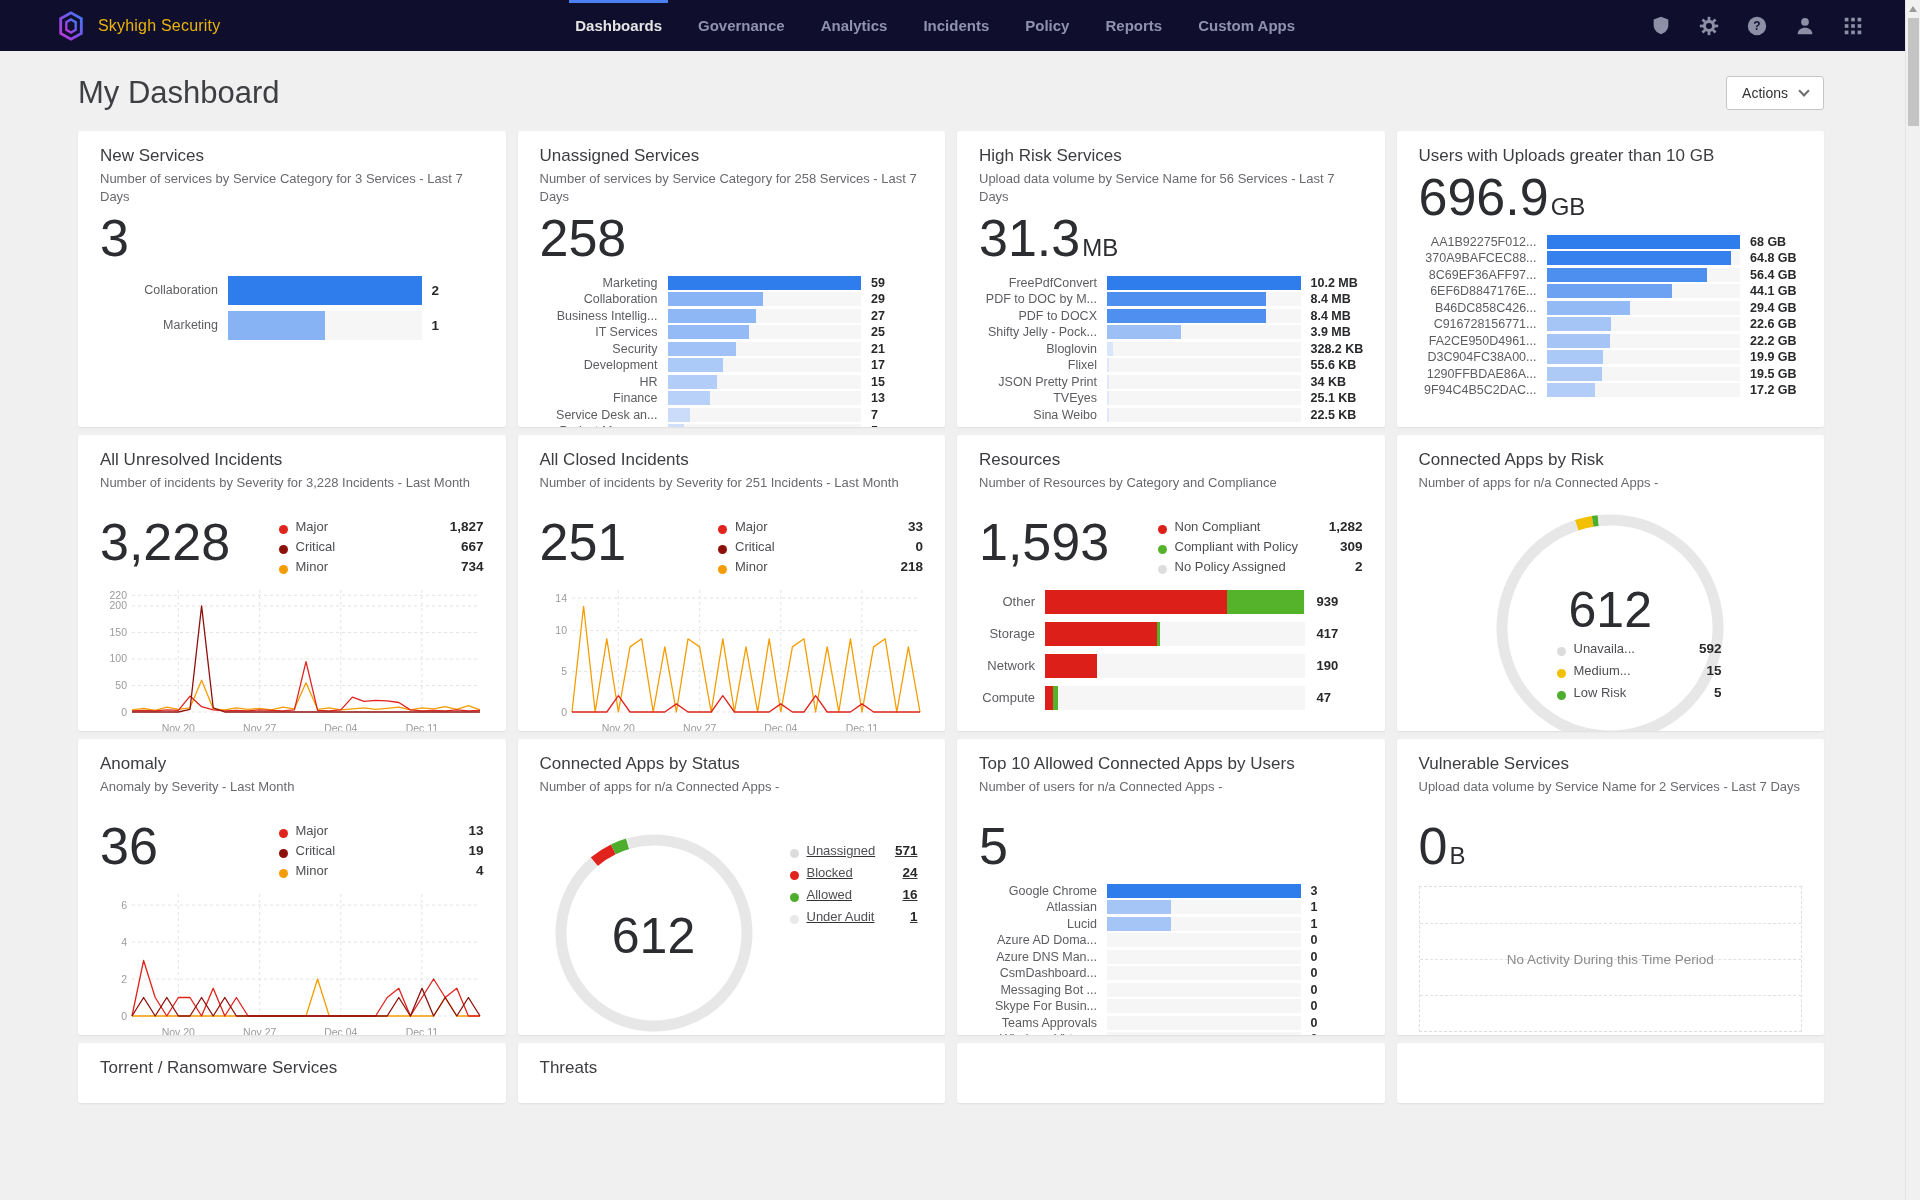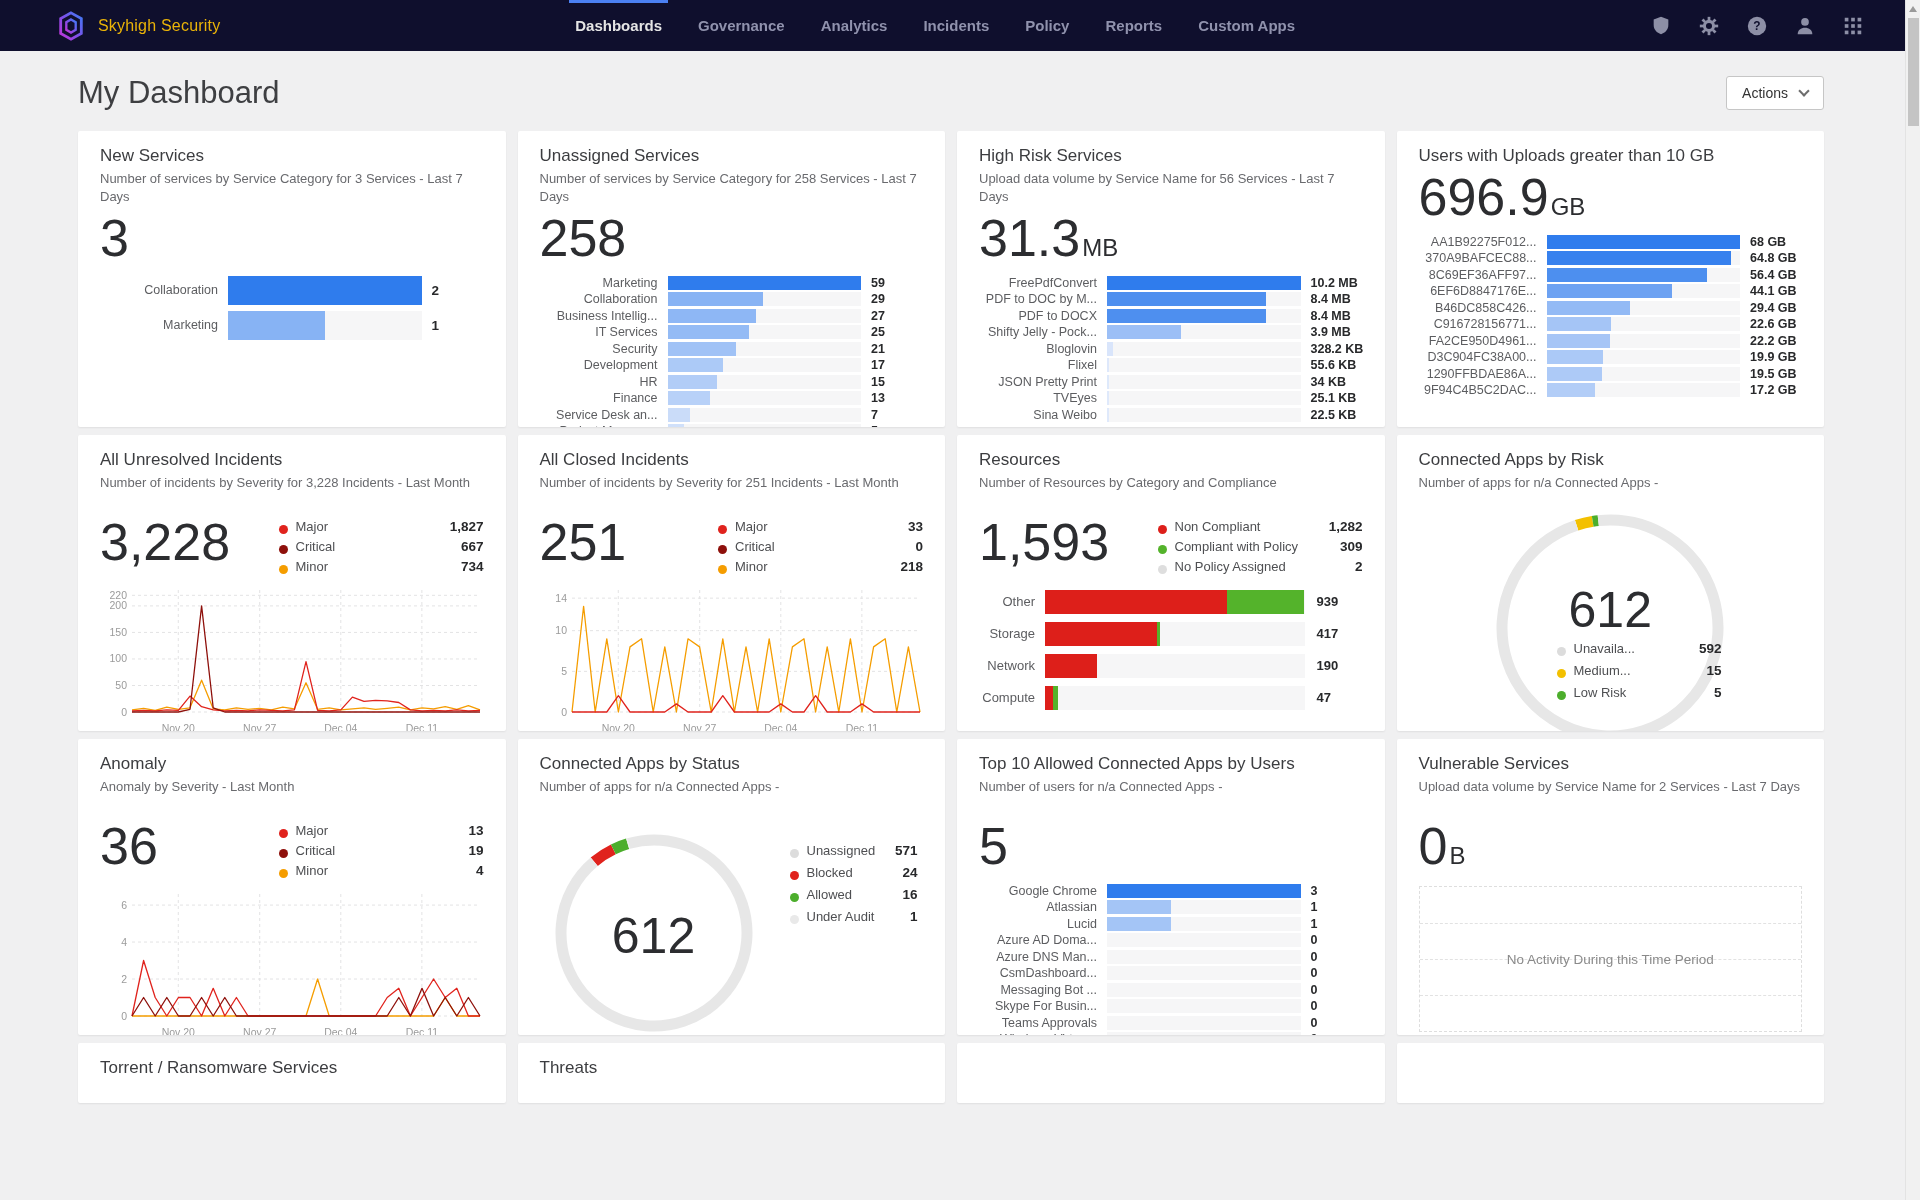--- a/index.html
+++ b/index.html
@@ -663,21 +663,21 @@
     <div class="donut-area">
         <svg width="200" height="200" viewBox="0 0 200 200" style="position: absolute; left: 14px; top: 16px;">
           <g transform="rotate(-130 100 100)">
             <circle cx="100" cy="100" r="93" fill="none" stroke="#e0231d" stroke-width="11" stroke-dasharray="22.92 584.34" stroke-dashoffset="0.00"></circle>
             <circle cx="100" cy="100" r="93" fill="none" stroke="#4cae2c" stroke-width="11" stroke-dasharray="15.28 584.34" stroke-dashoffset="-22.92"></circle>
             <circle cx="100" cy="100" r="93" fill="none" stroke="#ededed" stroke-width="11" stroke-dasharray="0.95 584.34" stroke-dashoffset="-38.19"></circle>
             <circle cx="100" cy="100" r="93" fill="none" stroke="#e7e7e7" stroke-width="11" stroke-dasharray="545.19 584.34" stroke-dashoffset="-39.15"></circle>
           </g>
         </svg>
         <div class="dcenter" style="left: 14px; width: 200px; top: 90px; text-align: center;">612</div>
-        <div class="donut-legend" style="left: 250px; top: 26px; width: 128px;">
+        <div class="donut-legend" style="left: 250px; top: 26px; width: 128px; text-decoration: underline;">
           <div class="lrow">
             <span class="ldot" style="background: rgb(220, 220, 220);"></span>
             <span class="llabel">Unassigned</span>
             <span class="lval">571</span>
           </div>
           <div class="lrow">
             <span class="ldot" style="background: rgb(224, 35, 29);"></span>
             <span class="llabel">Blocked</span>
             <span class="lval">24</span>
           </div>

